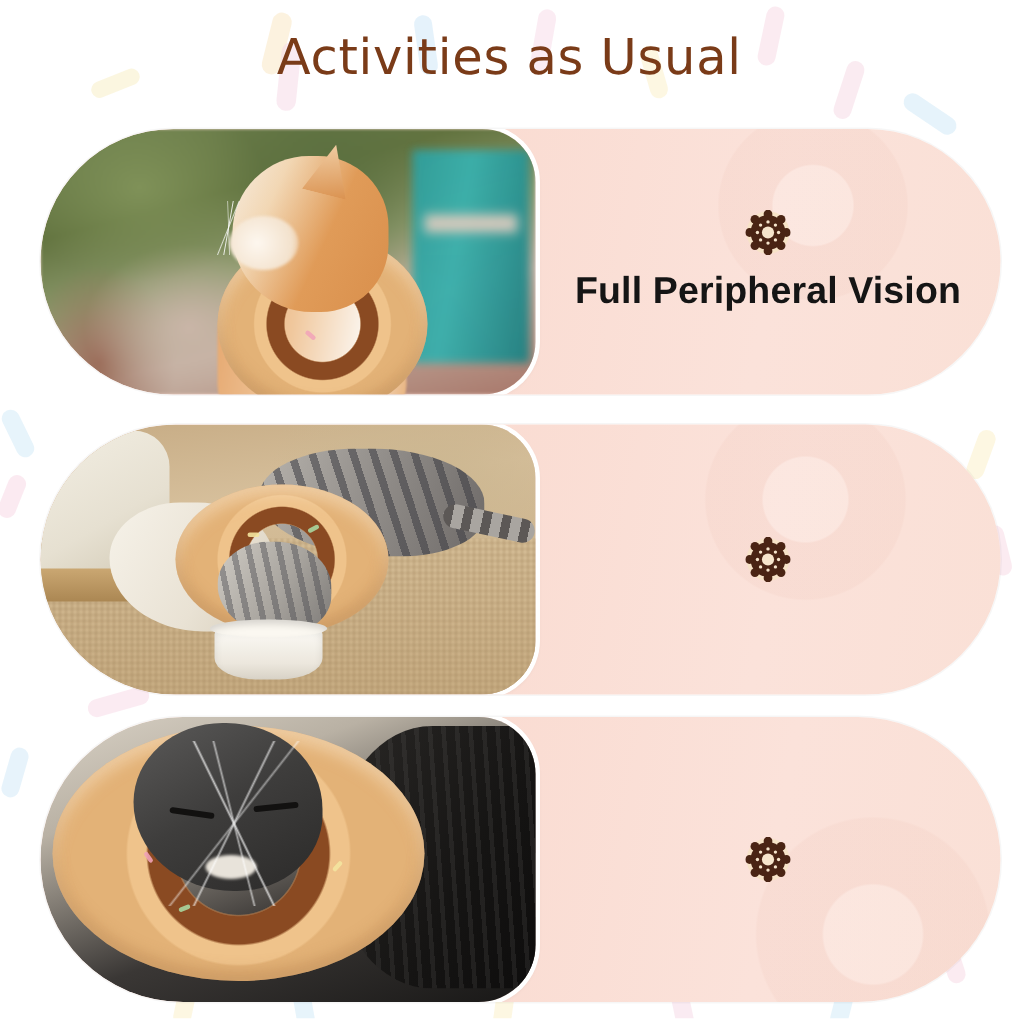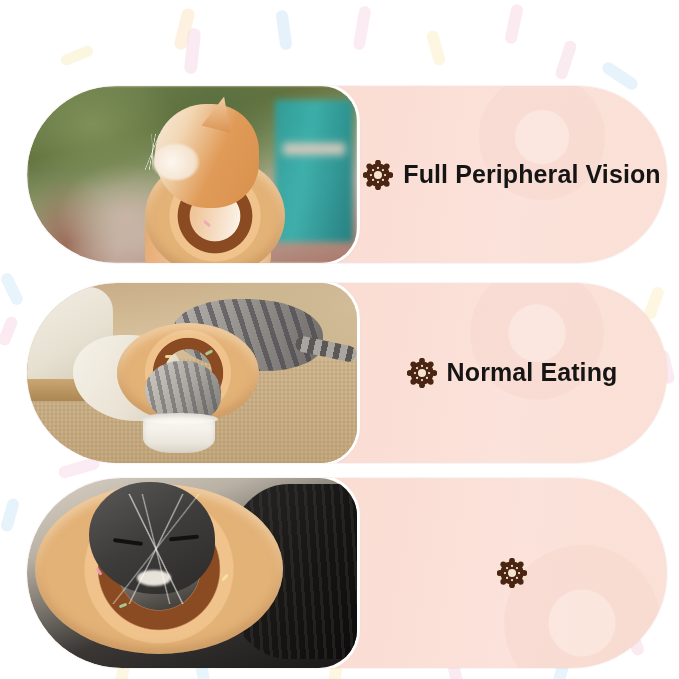--- a/index.html
+++ b/index.html
@@ -323,21 +323,21 @@
   }
 
   
   .feature {
     position: absolute;
     left: 330px;
     top: 0;
     right: 0;
     height: 100%;
     display: flex;
-    flex-direction: row;
+    flex-direction: column;
     align-items: center;
     justify-content: center;
     gap: 10px;
   }
   .donut-icon { width: 30px; height: 30px; display: block; }
   .feature-label {
     font-family: "Liberation Sans", sans-serif;
     font-size: 25px;
     font-weight: 700;
     line-height: 1.17;
@@ -369,20 +369,21 @@
     <div class="sprinkle" style="left:58px;  top:462px; width:42px; height:12px; background:#f7dbe8; transform:rotate(-16deg);"></div>
     <div class="sprinkle" style="left:4px;   top:498px; width:12px; height:34px; background:#d3eaf8; transform:rotate(16deg);"></div>
     <div class="sprinkle" style="left:118px; top:648px; width:12px; height:36px; background:#fbf0cb; transform:rotate(12deg);"></div>
     <div class="sprinkle" style="left:196px; top:652px; width:12px; height:34px; background:#d4ebf8; transform:rotate(-10deg);"></div>
     <div class="sprinkle" style="left:330px; top:654px; width:12px; height:34px; background:#fbf0cb; transform:rotate(8deg);"></div>
     <div class="sprinkle" style="left:448px; top:650px; width:12px; height:36px; background:#f6dae7; transform:rotate(-12deg);"></div>
     <div class="sprinkle" style="left:556px; top:652px; width:12px; height:34px; background:#d4ebf8; transform:rotate(14deg);"></div>
     <div class="sprinkle" style="left:628px; top:620px; width:12px; height:36px; background:#f7dbe6; transform:rotate(-18deg);"></div>
   </div>
 
+  <div class="title">Activities as Usual</div>
 
   <div class="panel p1">
     <div class="wm-ring watermark" style="left:430px; top:-34px; width:170px; height:170px;"></div>
     <div class="wm-ring watermark" style="left:60px;  top:96px;  width:190px; height:190px;"></div>
 
     <div class="photo">
       <div class="ph1-bg"></div>
       <div class="ph1-teal"></div>
       <div class="ph1-cat-body"></div>
       <div class="collar ph1-collar">
@@ -468,21 +469,20 @@
           <circle cx="20" cy="10.6" r="1.5"></circle>
             <circle cx="26.6" cy="13.4" r="1.5"></circle>
           <circle cx="29.4" cy="20" r="1.5"></circle>
             <circle cx="26.6" cy="26.6" r="1.5"></circle>
           <circle cx="20" cy="29.4" r="1.5"></circle>
             <circle cx="13.4" cy="26.6" r="1.5"></circle>
           <circle cx="10.6" cy="20" r="1.5"></circle>
             <circle cx="13.4" cy="13.4" r="1.5"></circle>
         </g>
       </svg>
-      <div class="feature-label">Normal Eating</div>
     </div>
   </div>
 
   <div class="panel p3">
     <div class="wm-ring watermark" style="left:450px; top:40px;  width:210px; height:210px;"></div>
     <div class="wm-ring watermark" style="left:120px; top:-50px; width:170px; height:170px;"></div>
 
     <div class="photo">
       <div class="ph3-bg"></div>
       <div class="ph3-dark-body"></div>

